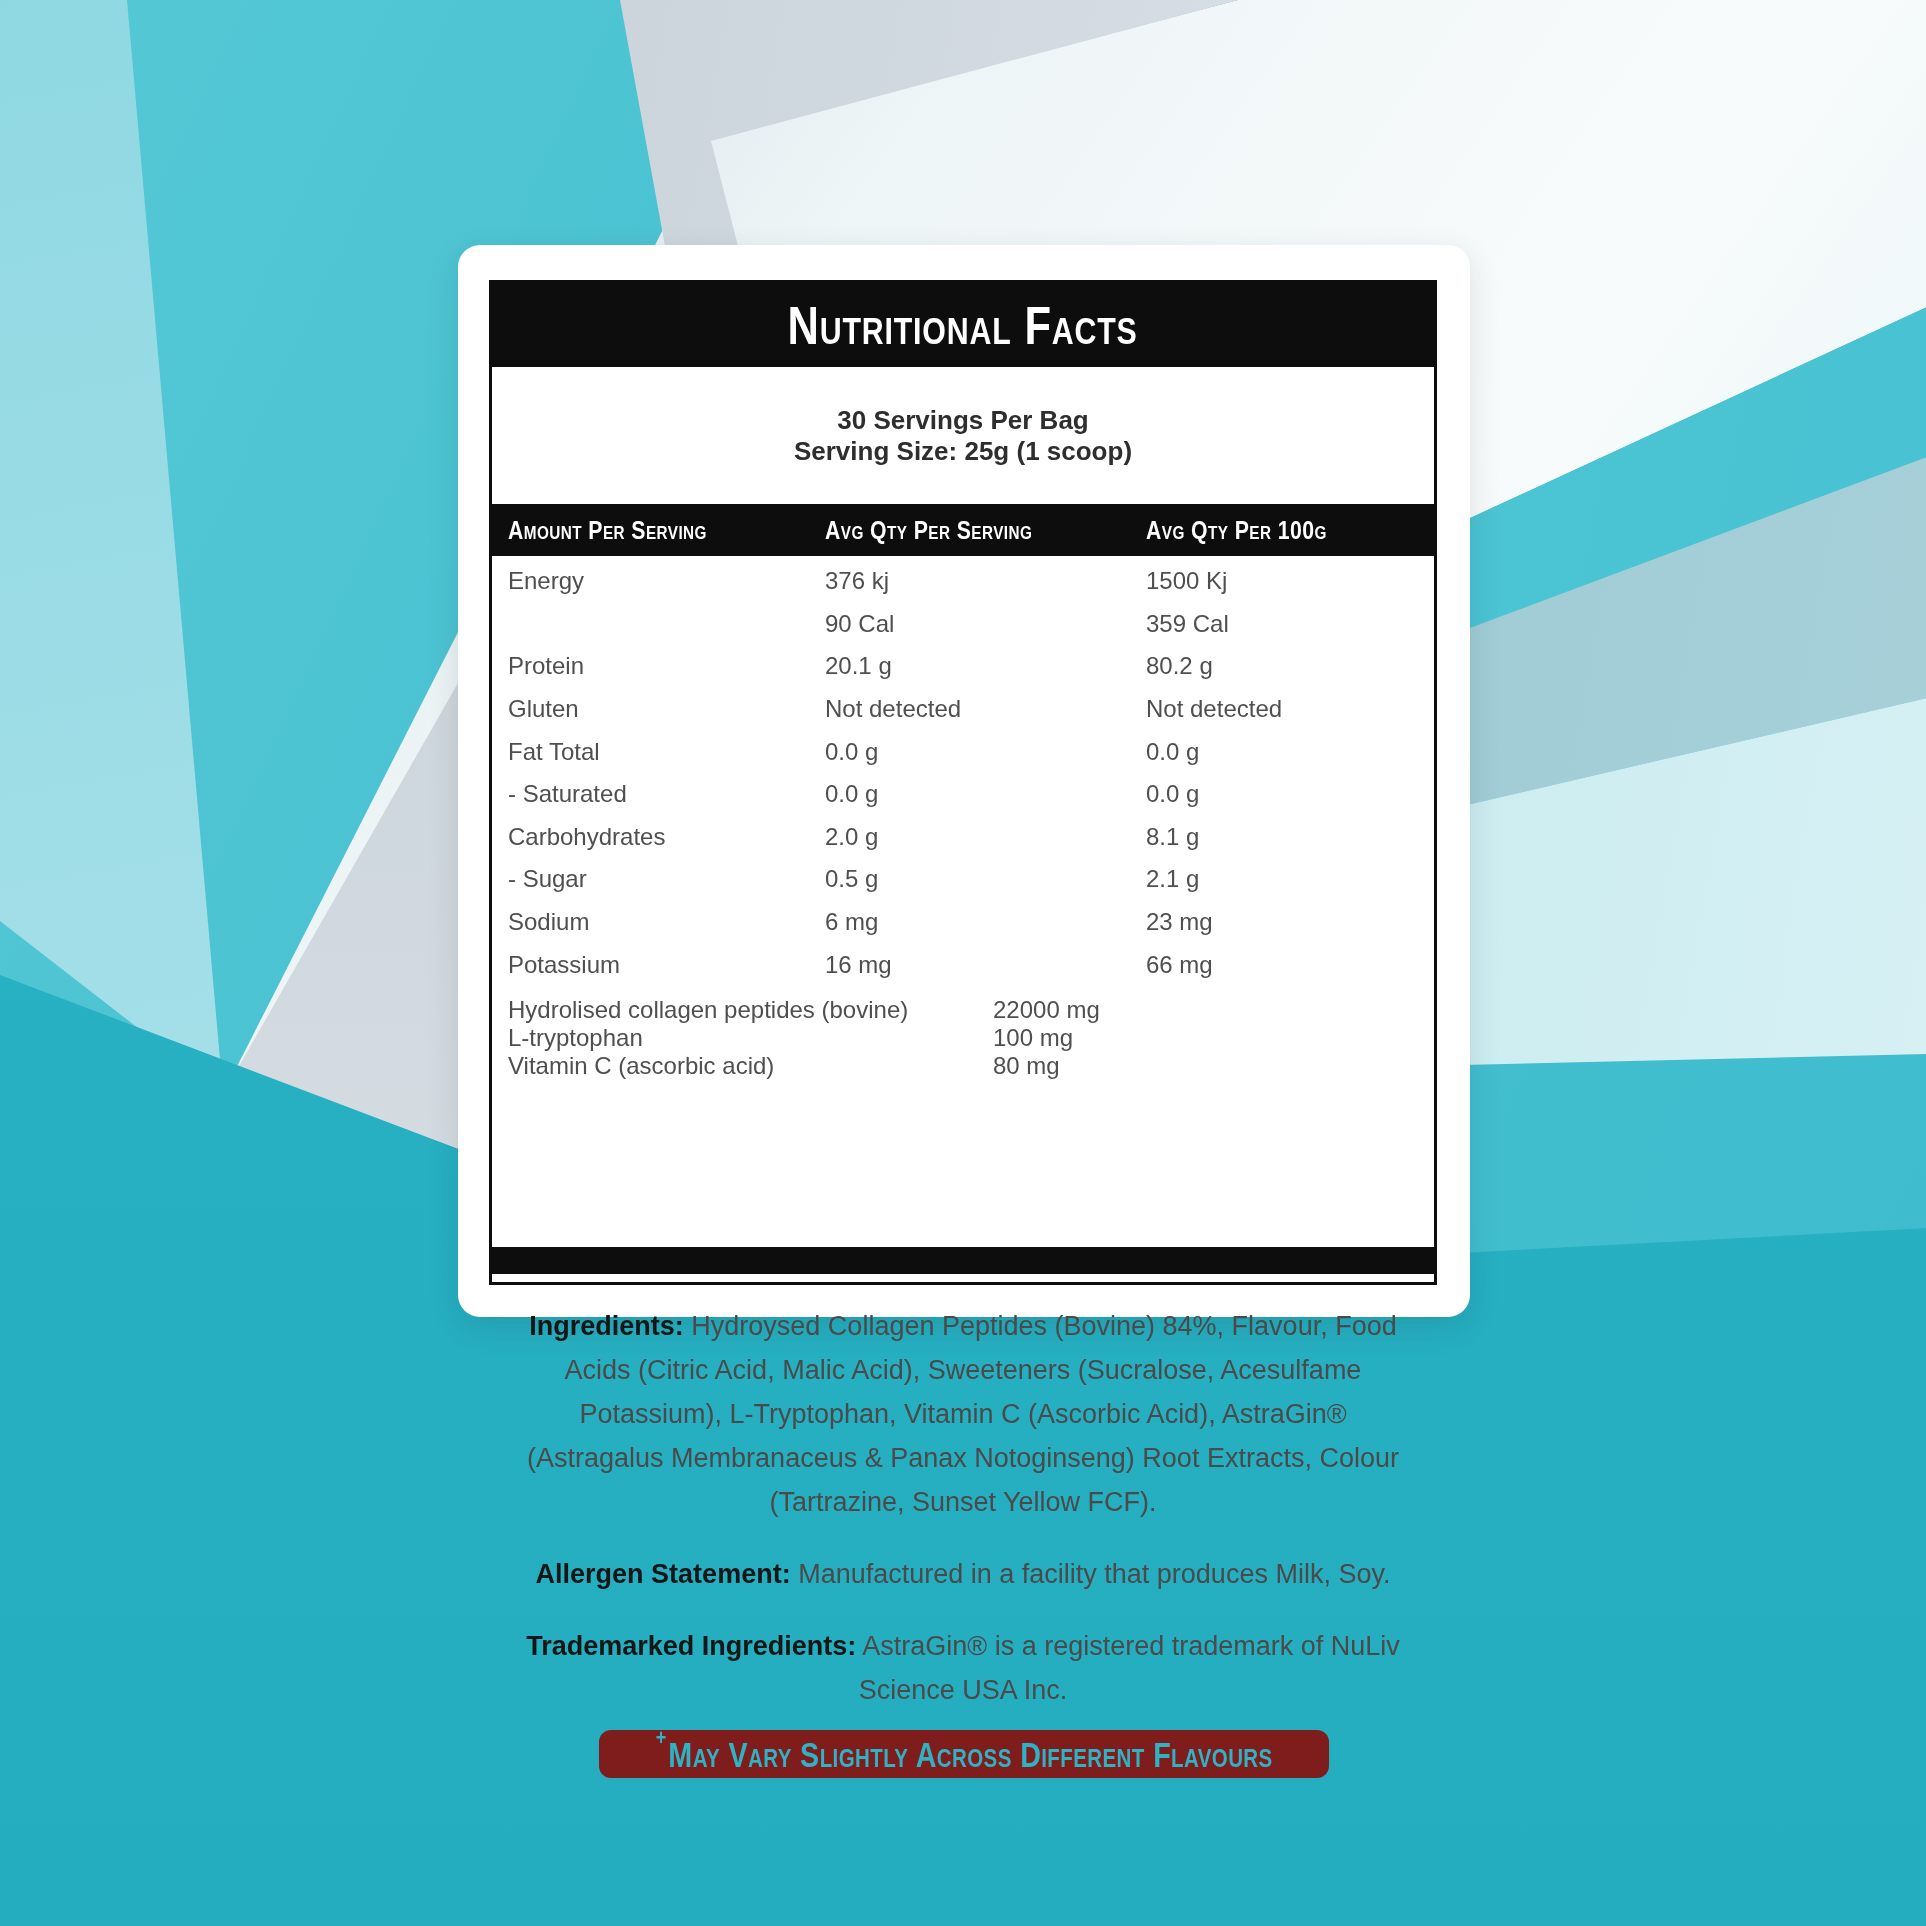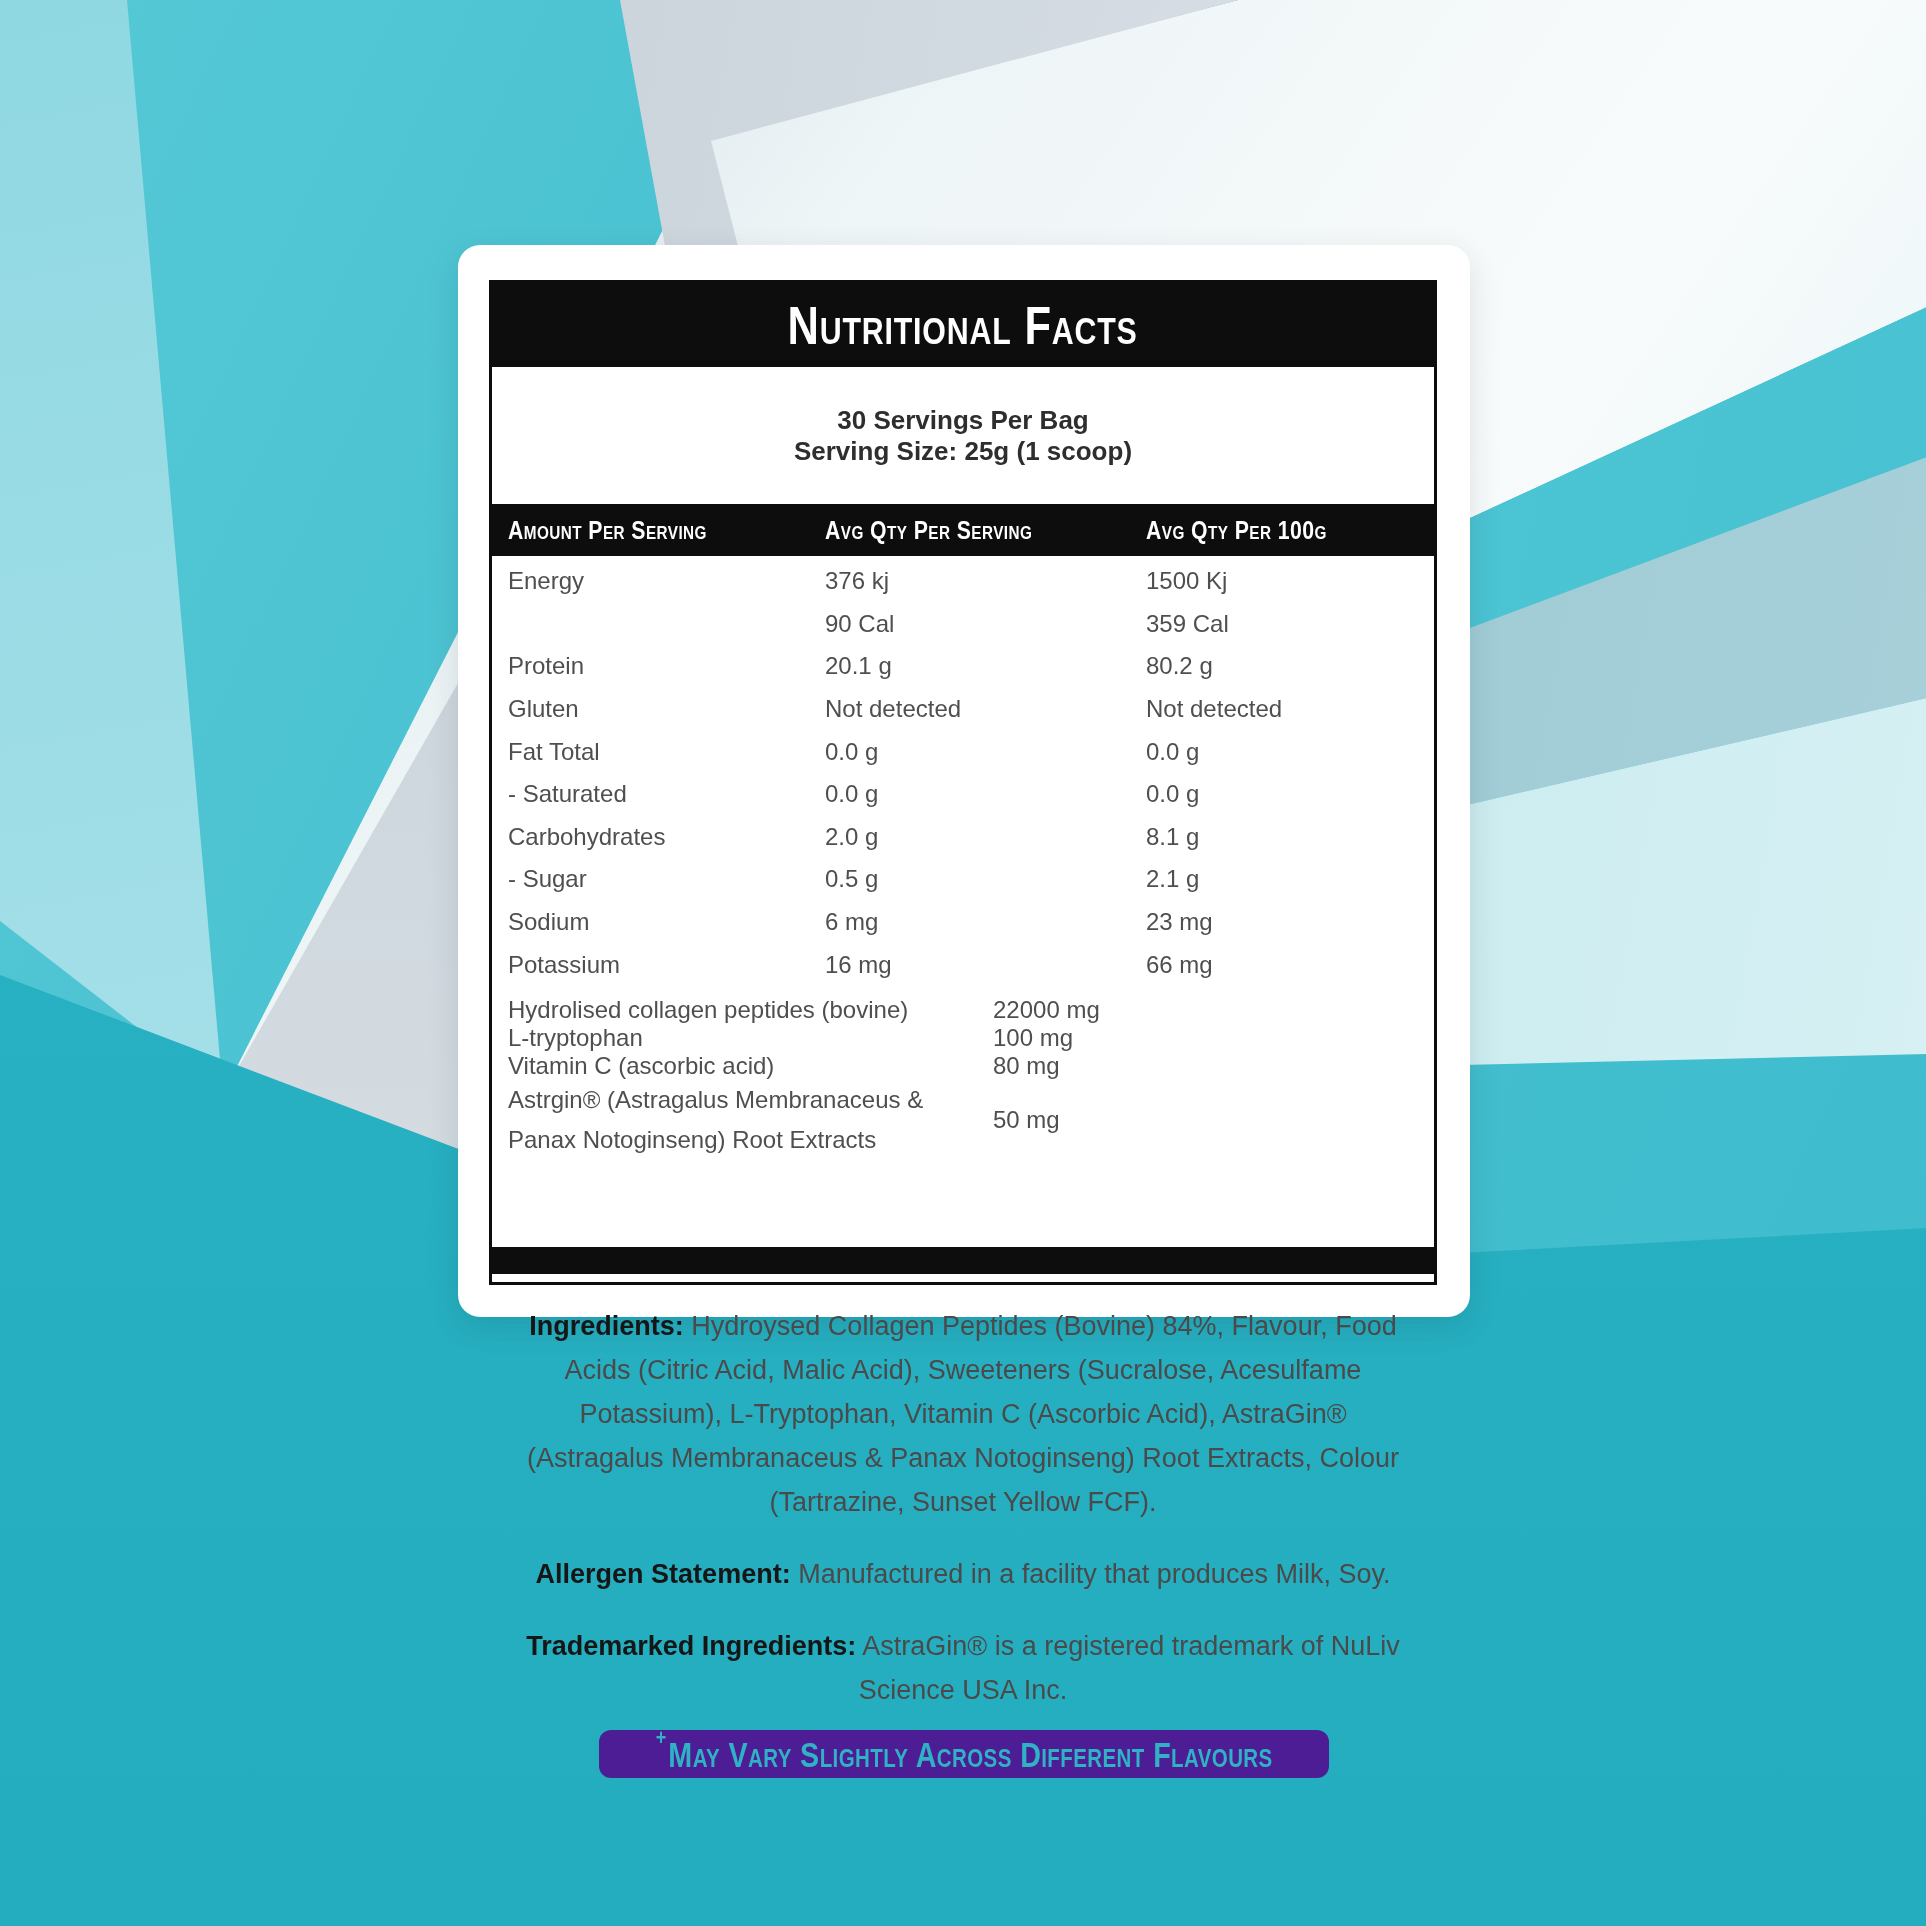--- a/index.html
+++ b/index.html
@@ -80,21 +80,21 @@
   .active-rows .row span{font-size:24px;color:#4f4f4f;}
   .two-line .lbl{line-height:40px;}
 
   .ingredients{flex:1;text-align:center;padding:25px 32px 0 32px;color:#4a4a4a;}
   .ingredients p{font-size:27px;line-height:44px;margin:5px 0 28px 0;}
   .ingredients b{color:#161616;}
 
   
   .pill{
     position:absolute;left:599px;top:1730px;width:730px;height:48px;
-    background:#4c1d95;border-radius:12px;
+    background:#7f1d1d;border-radius:12px;
     display:flex;align-items:center;justify-content:center;color:#2fb2c4;
   }
   .pill .txt{font-size:35px;letter-spacing:0.5px;}
   .pill sup{font-size:22px;font-weight:700;position:relative;top:-9px;margin-right:2px;}
 </style>
 </head>
 <body>
 
 <div class="bg">
   <div class="poly p-base"></div>
@@ -186,27 +186,20 @@
         <span>22000 mg</span>
       </div>
       <div class="row grid2">
         <span>L-tryptophan</span>
         <span>100 mg</span>
       </div>
       <div class="row grid2">
         <span>Vitamin C (ascorbic acid)</span>
         <span>80 mg</span>
       </div>
-      <div class="row grid2 two-line">
-        <span class="lbl">
-          <span>Astrgin® (Astragalus Membranaceus &amp;</span><br>
-          <span>Panax Notoginseng) Root Extracts</span>
-        </span>
-        <span>50 mg</span>
-      </div>
     </div>
 
     <div class="sep blackbar" style="flex:0 0 27px;"></div>
 
     <div class="ingredients">
       <p><b>Ingredients:</b><span> Hydroysed Collagen Peptides (Bovine) 84%, Flavour, Food Acids (Citric Acid, Malic Acid), Sweeteners (Sucralose, Acesulfame Potassium), L-Tryptophan, Vitamin C (Ascorbic Acid), AstraGin® (Astragalus Membranaceus &amp; Panax Notoginseng) Root Extracts, Colour (Tartrazine, Sunset Yellow FCF).</span></p>
       <p><b>Allergen Statement:</b><span> Manufactured in a facility that produces Milk, Soy.</span></p>
       <p><b>Trademarked Ingredients:</b><span> AstraGin® is a registered trademark of NuLiv Science USA Inc.</span></p>
     </div>
 

